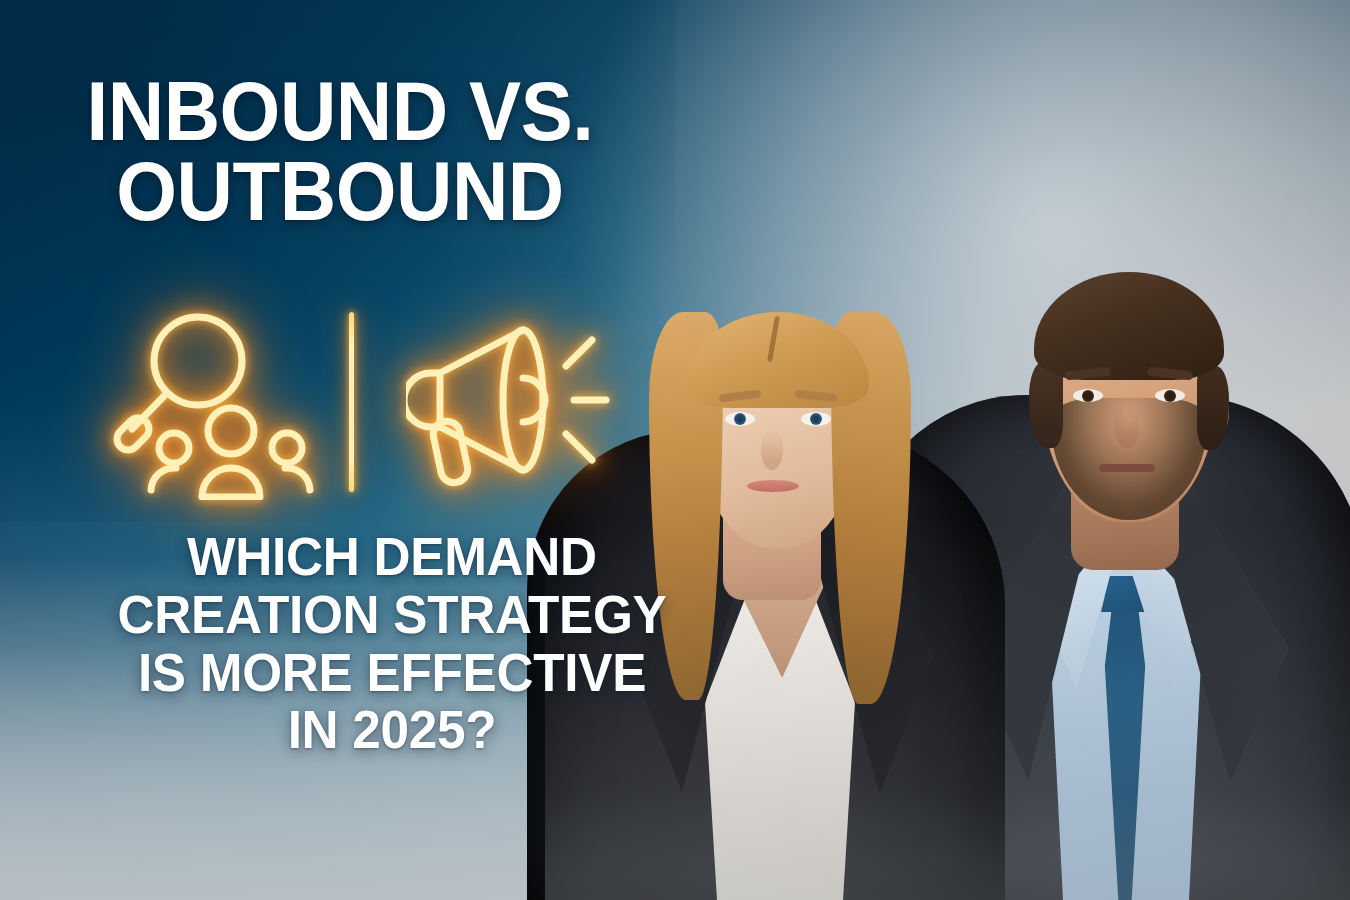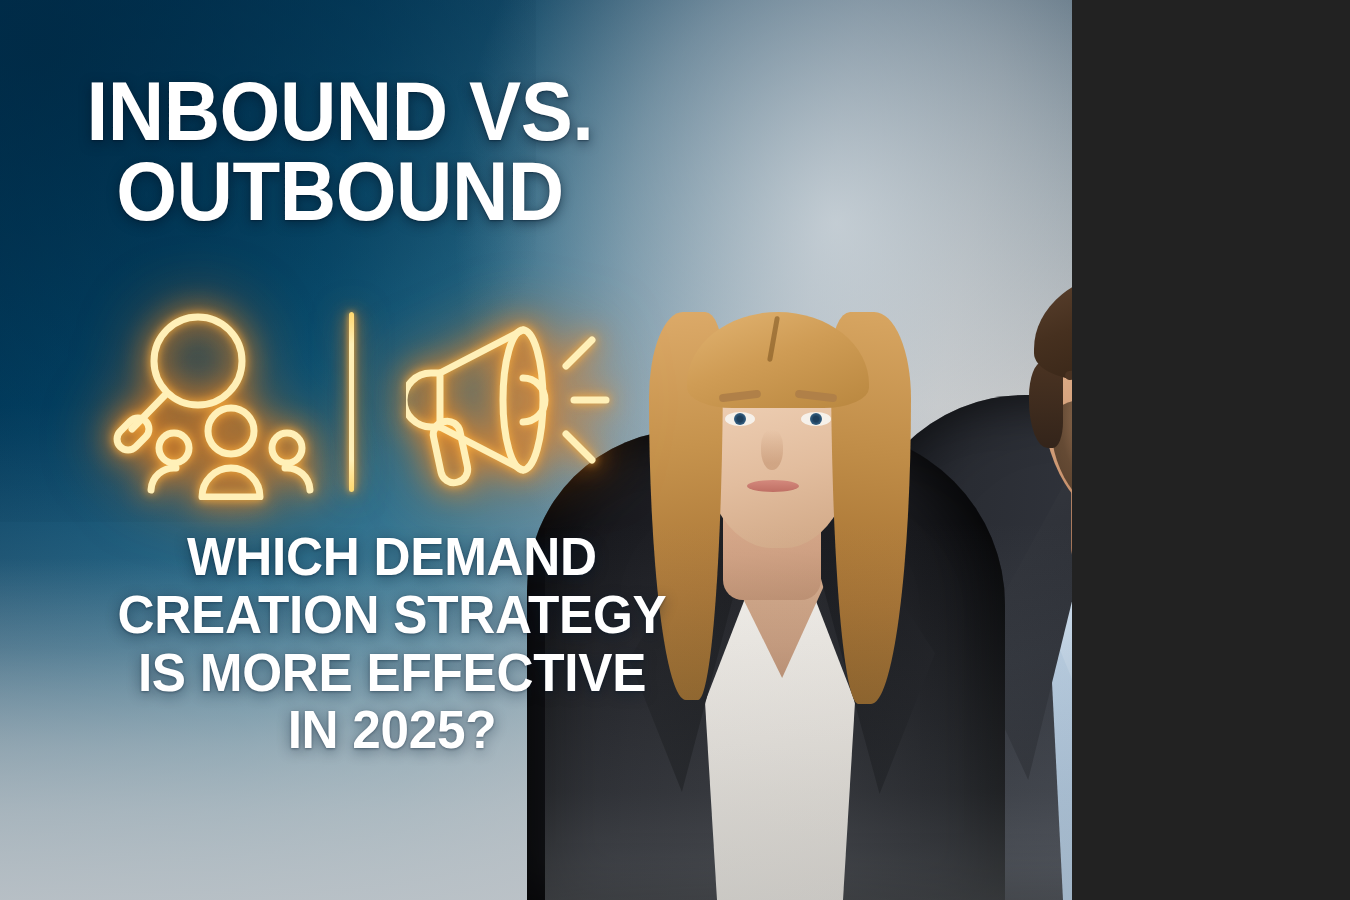--- a/index.html
+++ b/index.html
@@ -1,21 +1,21 @@
 <!DOCTYPE html>
 <html><head>
 <meta charset="utf-8">
 <title>Inbound vs Outbound</title>
 <style>
   html,body{margin:0;padding:0;background:#222;}
   *{box-sizing:border-box;}
 
   .poster{
     position:relative;
-    width:1072px;
+    width:1350px;
     height:900px;
     overflow:hidden;
     font-family:"Liberation Sans", sans-serif;
     background:#7d8b96;
   }
 
   
   .bg-base{
     position:absolute; inset:0;
     background:linear-gradient(100deg,

